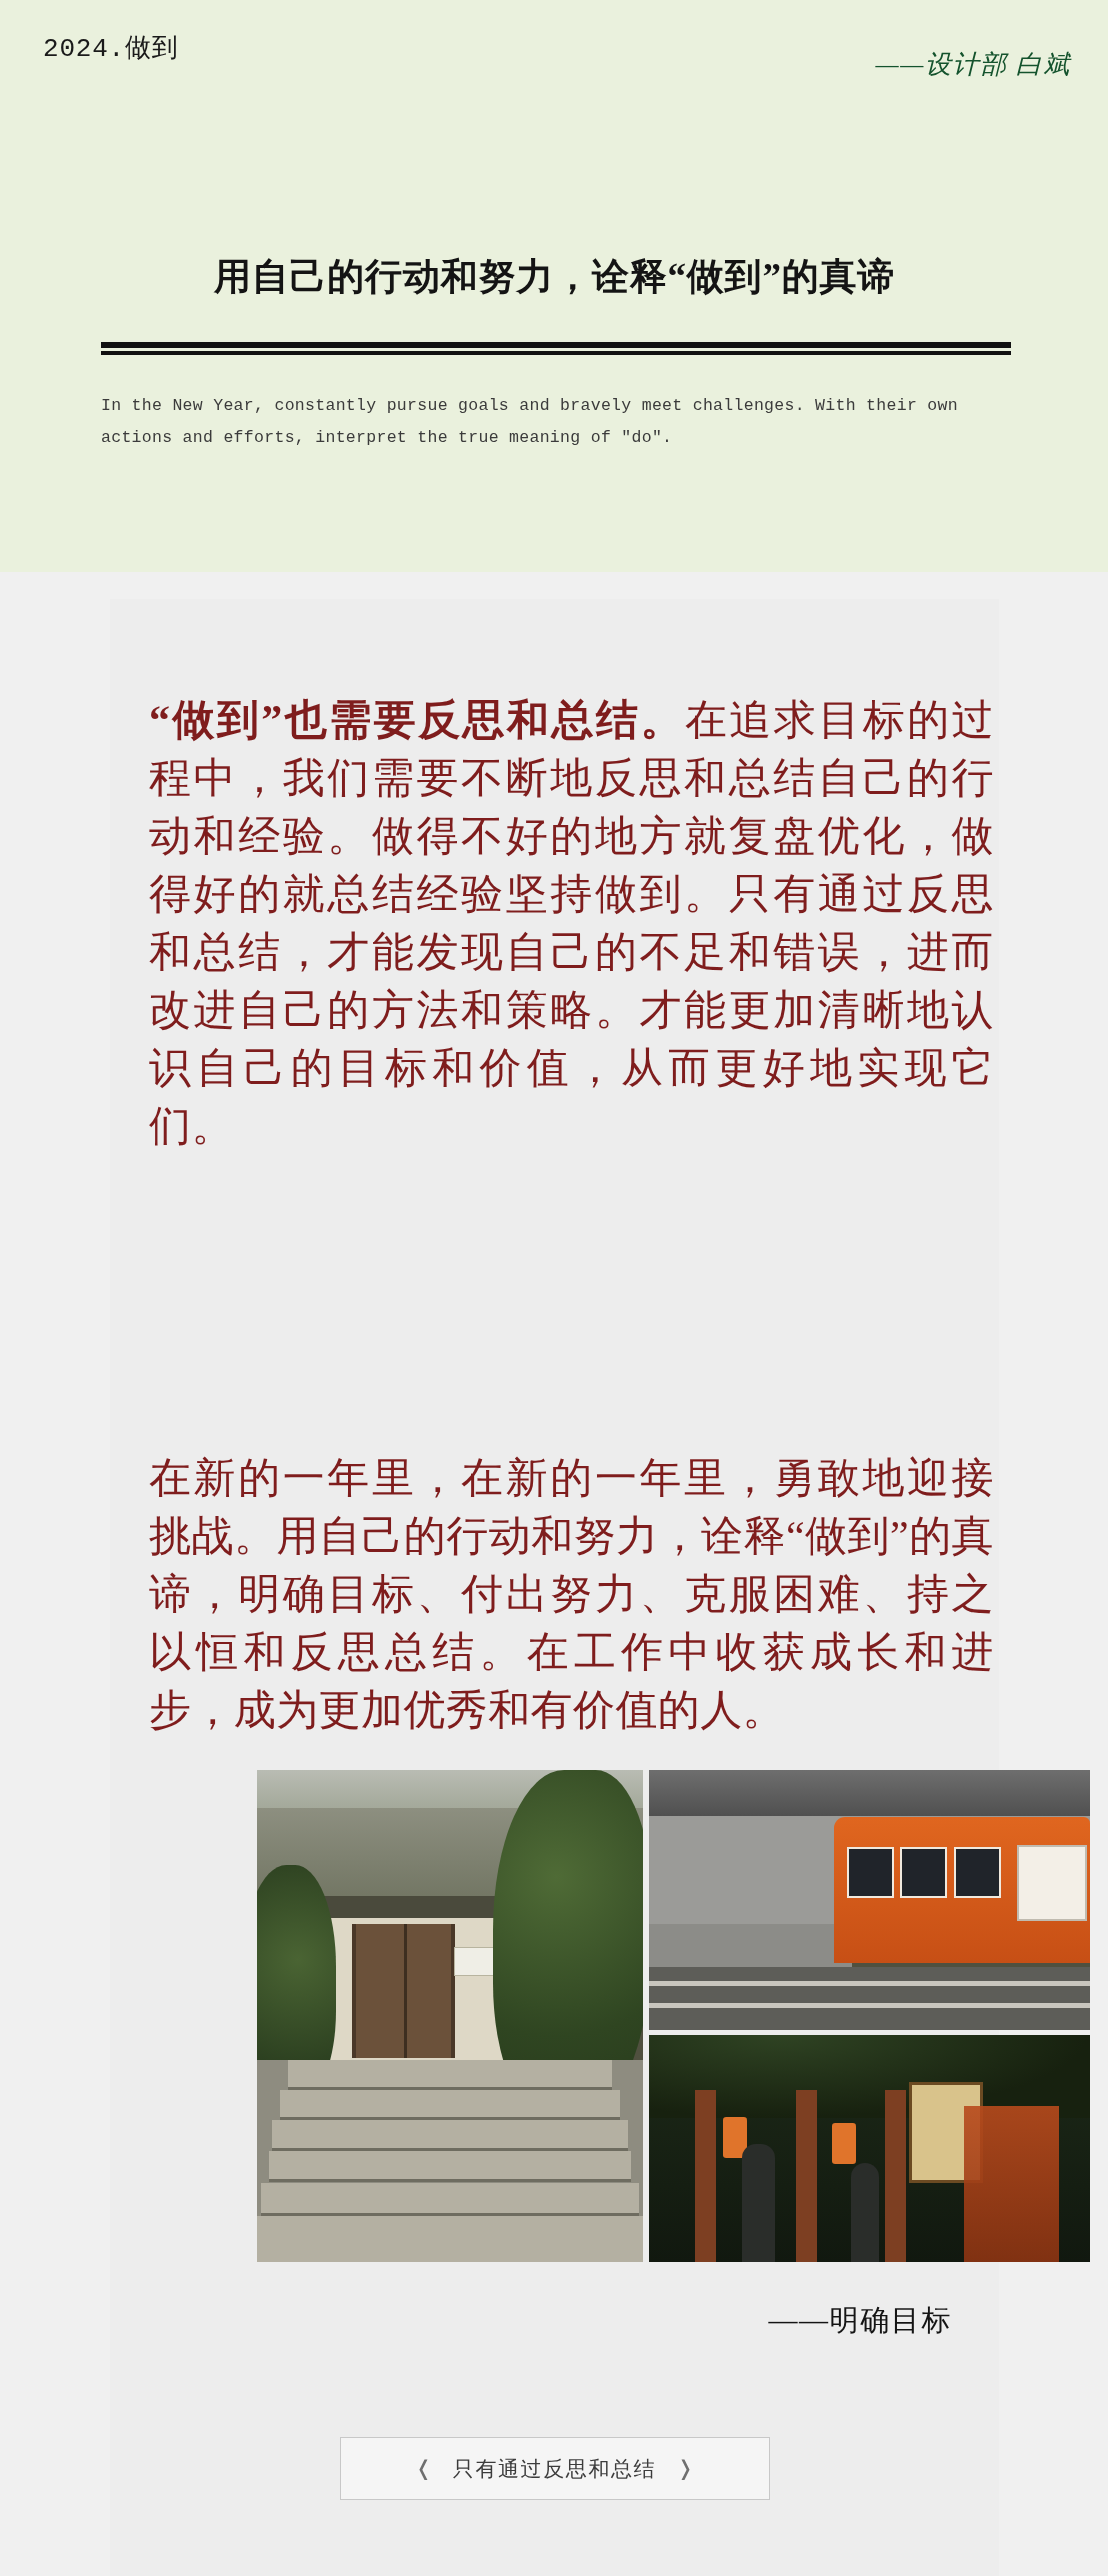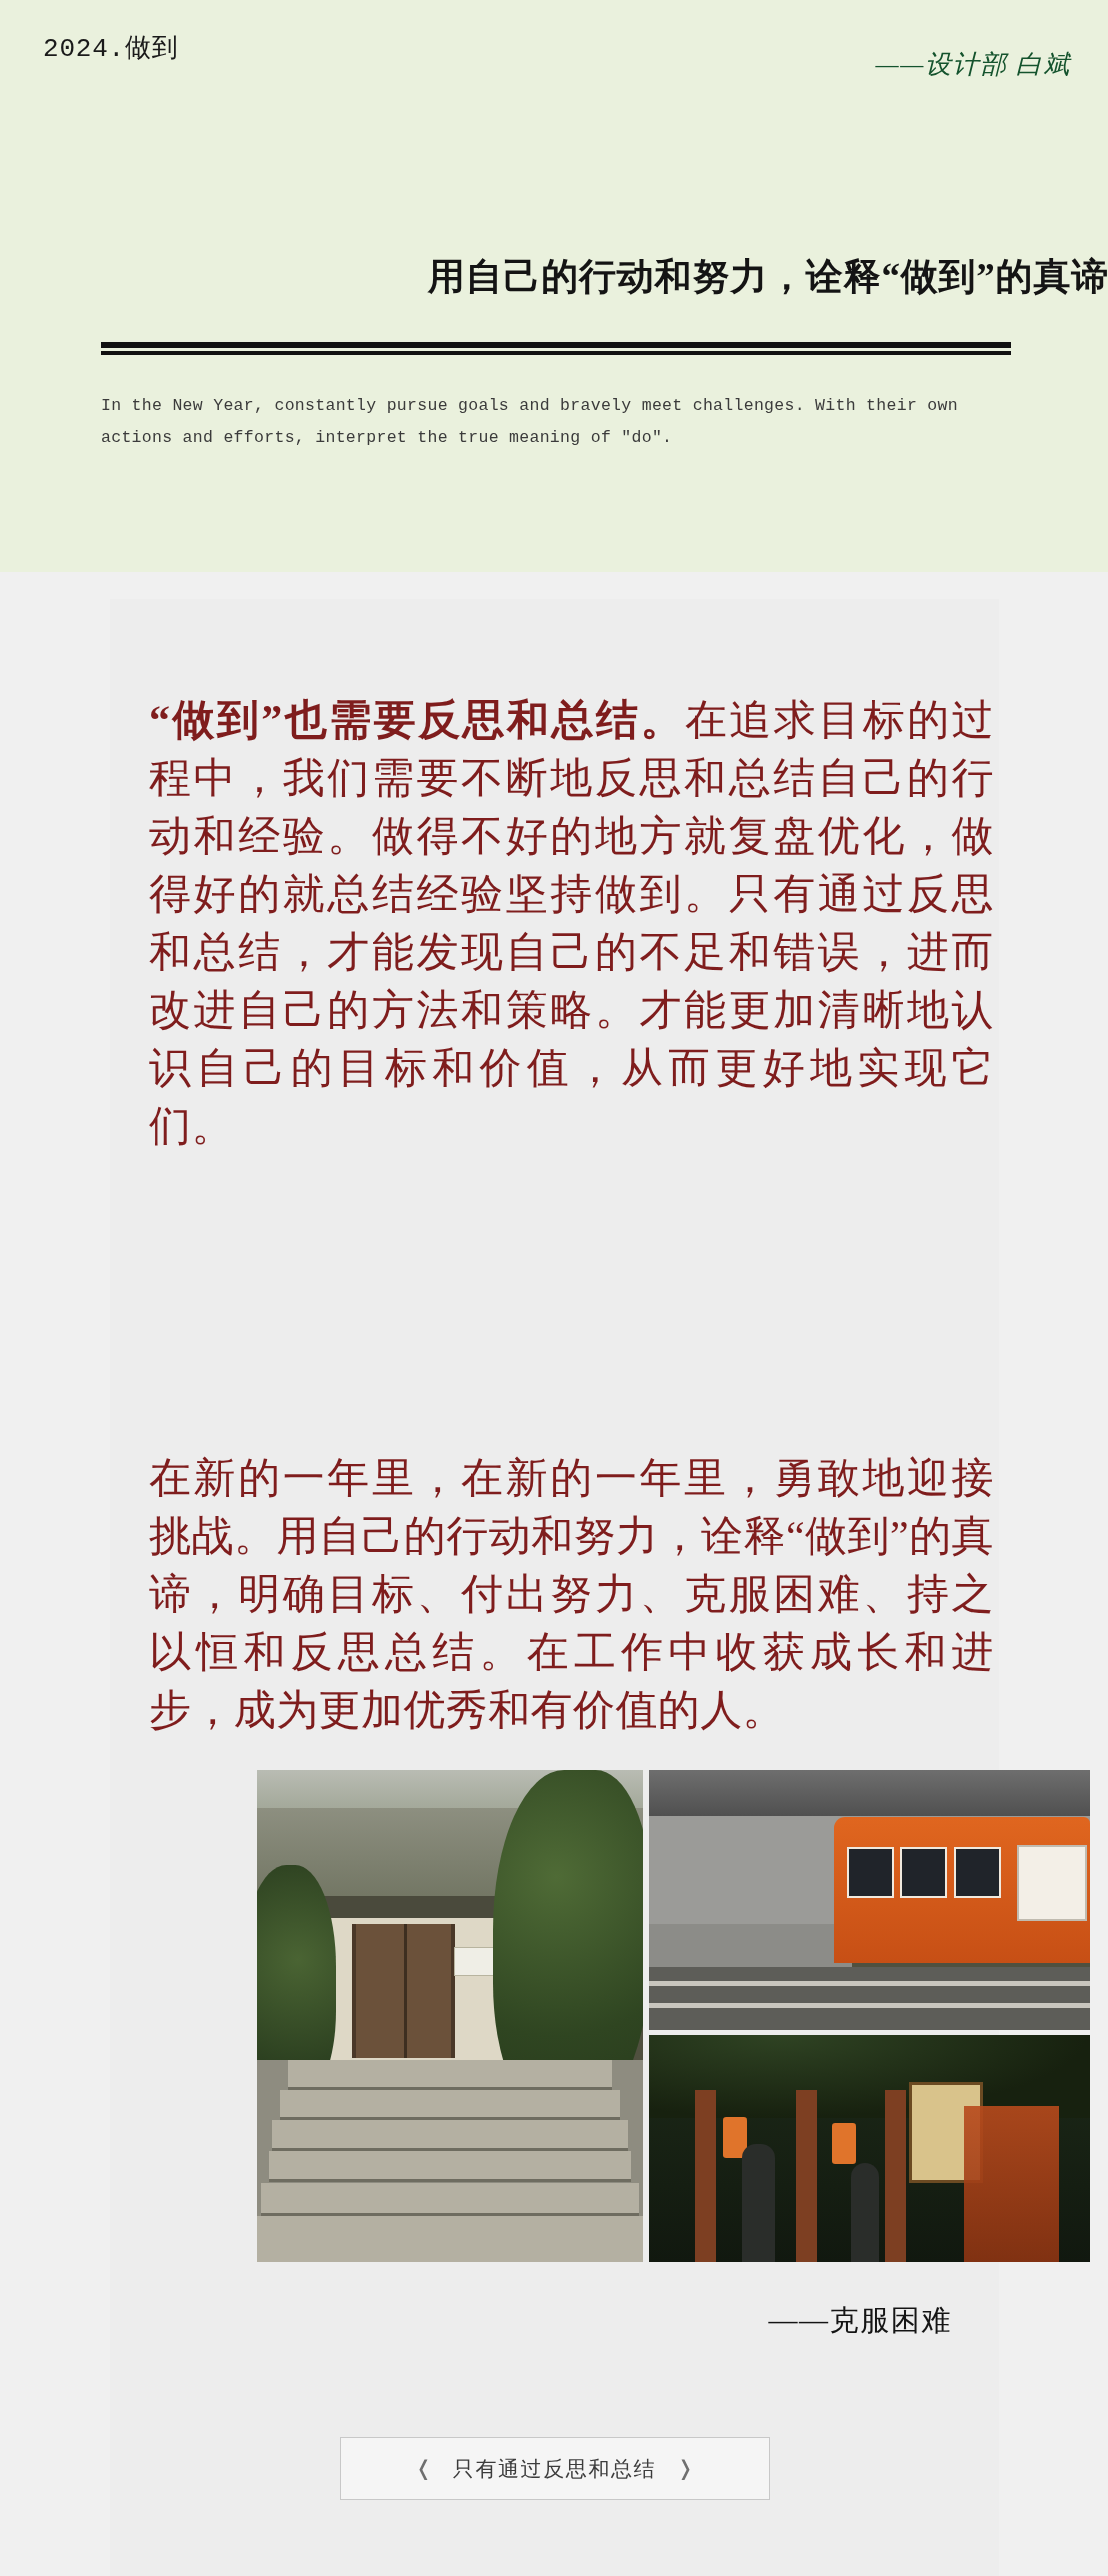--- a/index.html
+++ b/index.html
@@ -55,21 +55,21 @@
     color: #14532d;
     letter-spacing: 1.6px;
     white-space: nowrap;
     font-style: italic;
   }
   .main-title {
     position: absolute;
     left: 0;
     top: 252px;
     width: 1109px;
-    text-align: right;
+    text-align: center;
     font-family: "Liberation Serif", serif;
     font-weight: bold;
     font-size: 37px;
     color: #141414;
     letter-spacing: 0.8px;
     white-space: nowrap;
   }
   .rule-wrap {
     position: absolute;
     left: 101px;
@@ -387,21 +387,21 @@
         <div class="br-sign"></div>
         <div class="br-lantern" style="left:74px;top:82px;"></div>
         <div class="br-lantern" style="left:183px;top:88px;"></div>
         <div class="br-person" style="left:93px;"></div>
         <div class="br-person" style="left:202px;width:28px;height:99px;"></div>
         <div class="br-torii"></div>
       </div>
 
     </div>
 
-    <div class="caption">——克服困难</div>
+    <div class="caption">——明确目标</div>
 
     <div class="swipe-btn">
       <span class="swipe-arrow">❬</span>
       <span class="swipe-label">只有通过反思和总结</span>
       <span class="swipe-arrow">❭</span>
     </div>
 
   </div>
 </div>
 

